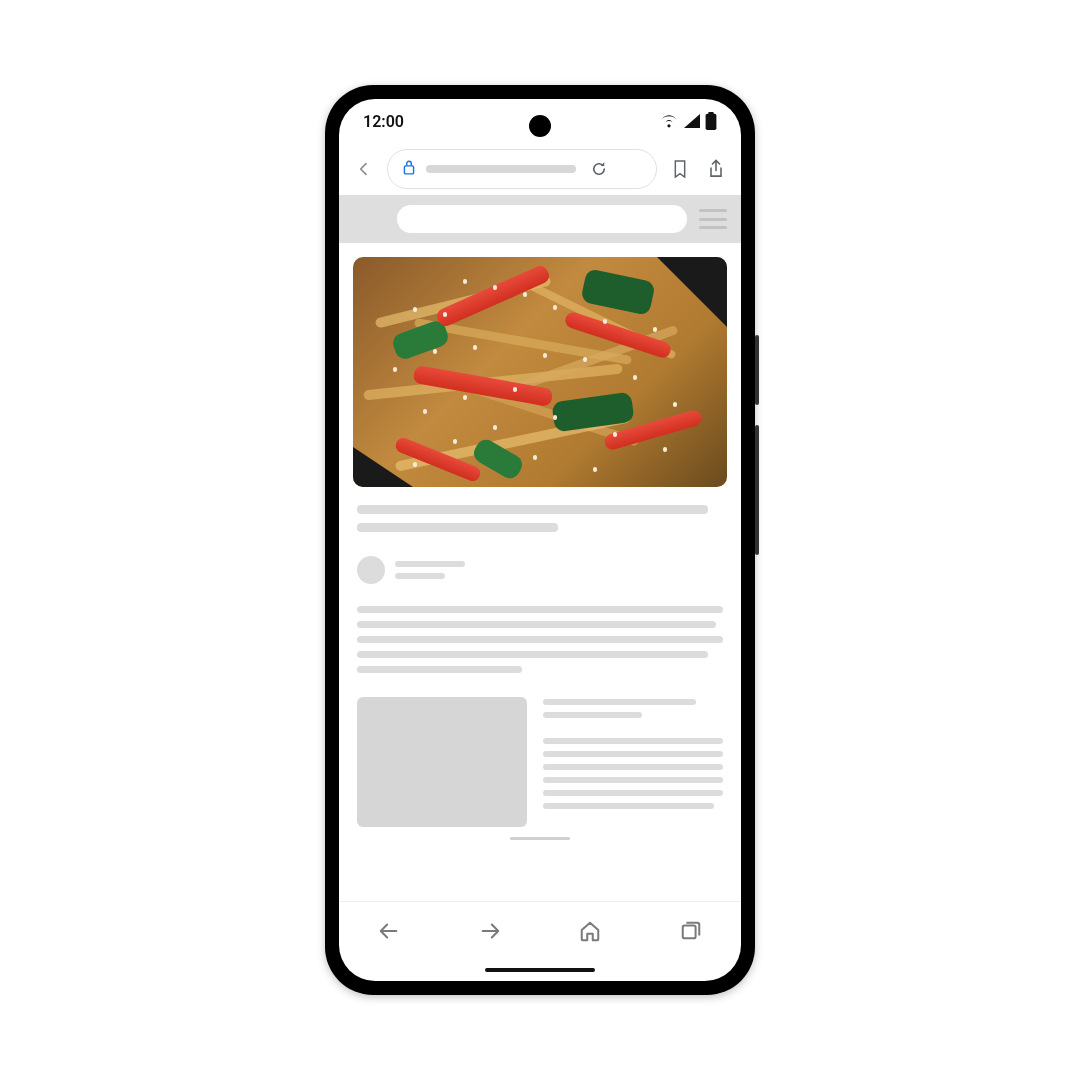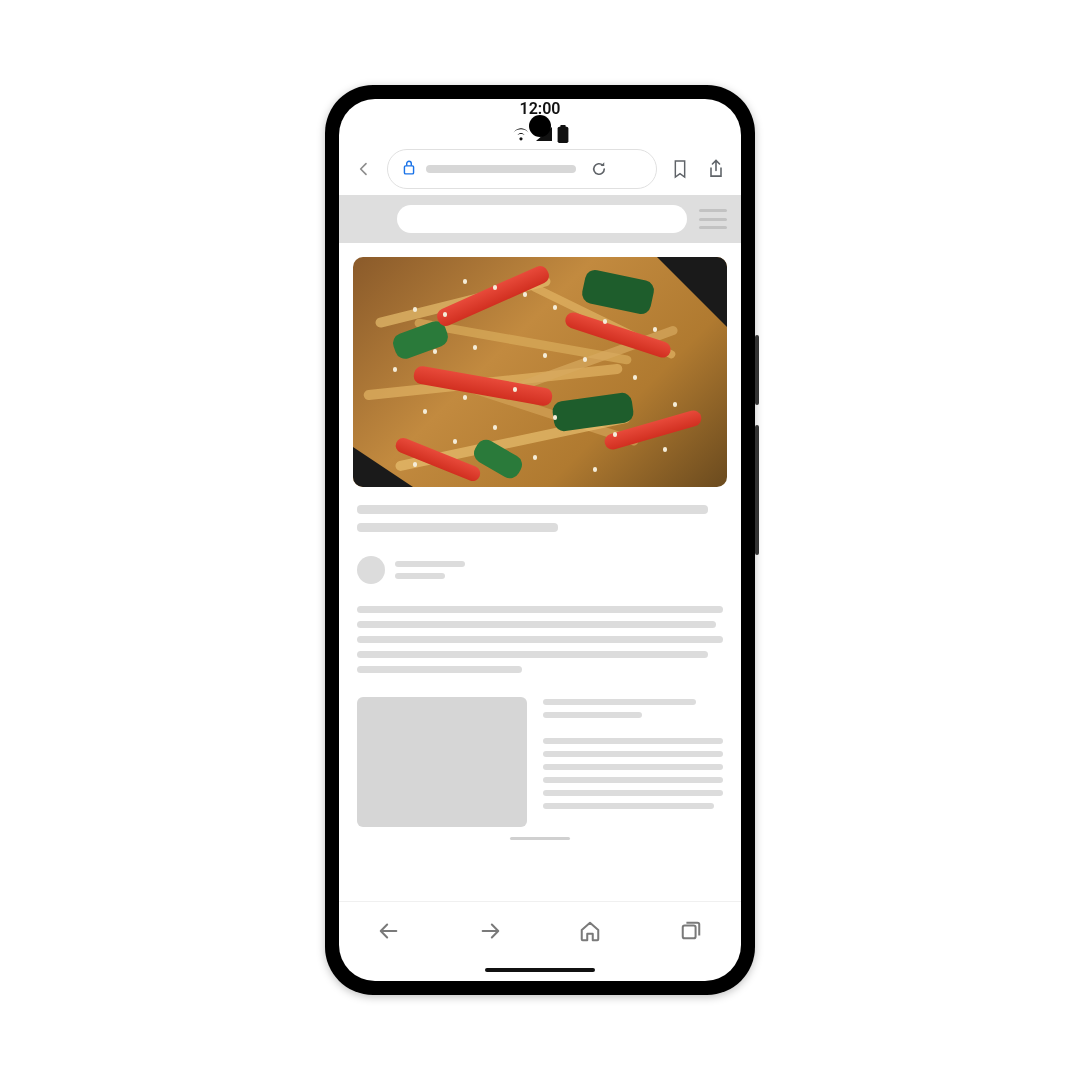--- a/index.html
+++ b/index.html
@@ -60,21 +60,20 @@
   
   .status-bar {
     height: 44px;
     display: flex;
     align-items: center;
     justify-content: space-between;
     padding: 0 24px 0 24px;
     font-size: 16px;
     font-weight: 600;
     color: #111;
-    flex-direction: column;
   }
   .status-right { display: flex; align-items: center; gap: 4px; }
   .status-right svg { display: block; }
 
   
   .browser-bar {
     height: 52px;
     display: flex;
     align-items: center;
     padding: 0 12px;

